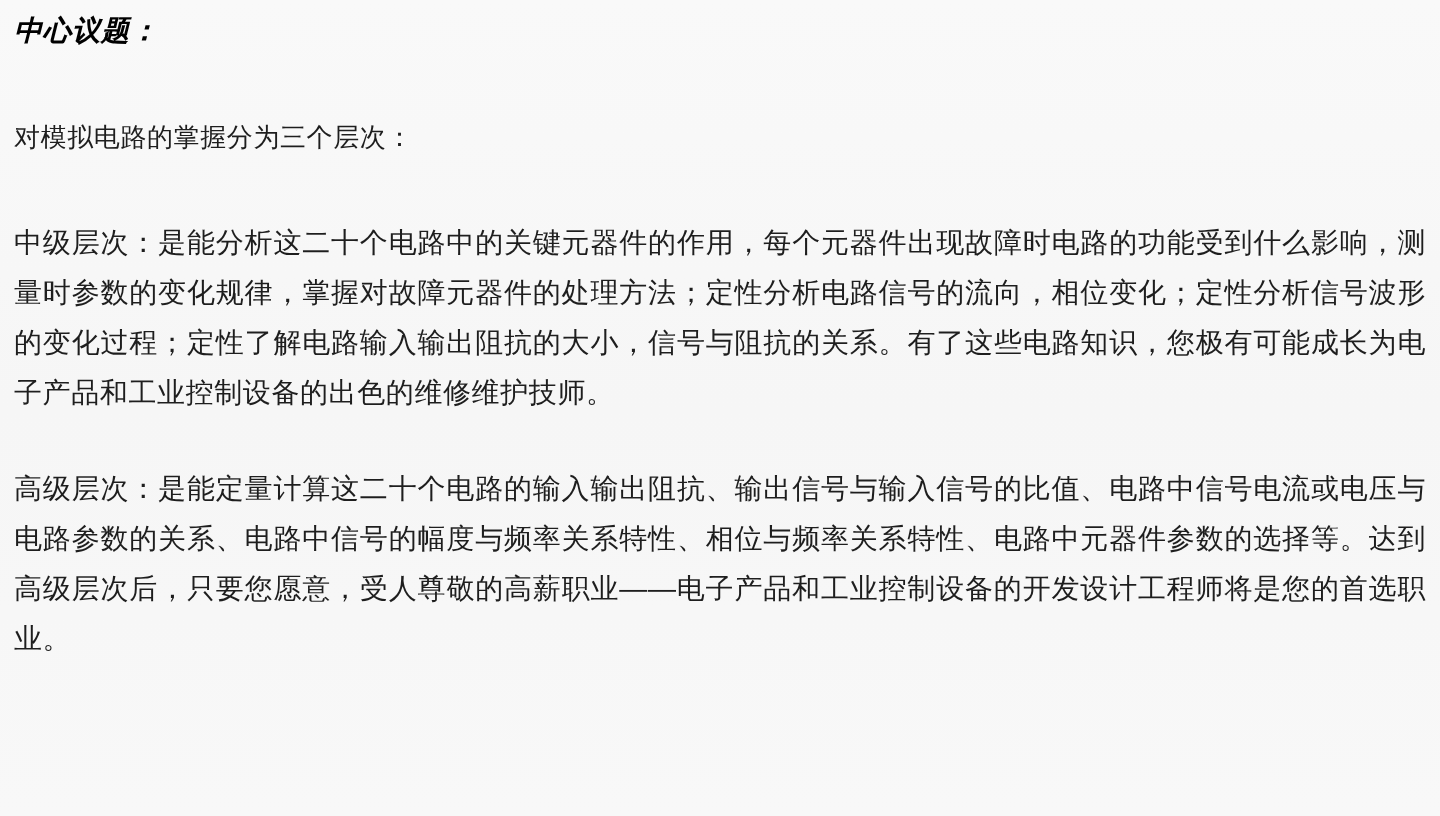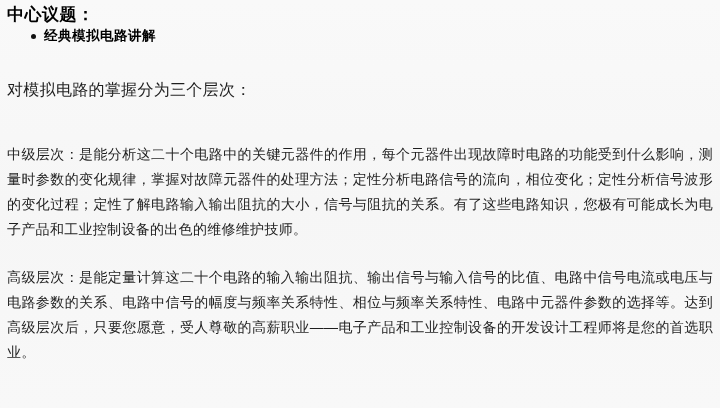--- a/index.html
+++ b/index.html
@@ -15,26 +15,27 @@
     overflow: hidden;
   }
   .doc {
     box-sizing: border-box;
     width: 720px;
     height: 408px;
     padding: 7px 7px 0 7px;
     background: linear-gradient(180deg, #f9f9f9 0%, #f6f6f6 50%, #f8f8f8 100%);
   }
   .doc-title {
-    font-size: 17px;
+    font-size: 14px;
     font-weight: bold;
     color: #000000;
     line-height: 16px;
     margin: 0 0 5px 0;
     letter-spacing: 0.5px;
+    font-style: italic;
   }
   .agenda-list {
     list-style: none;
     margin: 0;
     padding: 0 0 0 24px;
   }
   .agenda-item {
     display: flex;
     align-items: center;
     font-size: 13.5px;
@@ -47,48 +48,42 @@
     display: inline-block;
     width: 5px;
     height: 5px;
     border-radius: 50%;
     background: #111111;
     margin-right: 8px;
     flex: 0 0 auto;
   }
   .intro {
     margin: 33px 0 0 0;
-    font-size: 16px;
+    font-size: 13px;
     line-height: 25px;
     letter-spacing: 0.3px;
   }
   .para {
     margin: 22px 0 0 0;
     font-size: 14px;
     line-height: 25px;
     text-align: justify;
     word-break: break-all;
     letter-spacing: 0.3px;
   }
-  .para.mid { margin-top: 40px; }
+  .para.mid { margin-top: 28px; }
   .para.last { margin-top: 23px; }
 </style>
 </head>
 <body>
 
 <div class="doc">
 
   <h1 class="doc-title">中心议题：</h1>
 
-  <ul class="agenda-list">
-    <li class="agenda-item">
-      <span class="bullet-dot"></span>
-      <span>经典模拟电路讲解</span>
-    </li>
-  </ul>
 
   <p class="intro">对模拟电路的掌握分为三个层次：</p>
 
 
   <p class="para mid">中级层次：是能分析这二十个电路中的关键元器件的作用，每个元器件出现故障时电路的功能受到什么影响，测量时参数的变化规律，掌握对故障元器件的处理方法；定性分析电路信号的流向，相位变化；定性分析信号波形的变化过程；定性了解电路输入输出阻抗的大小，信号与阻抗的关系。有了这些电路知识，您极有可能成长为电子产品和工业控制设备的出色的维修维护技师。</p>
 
   <p class="para last">高级层次：是能定量计算这二十个电路的输入输出阻抗、输出信号与输入信号的比值、电路中信号电流或电压与电路参数的关系、电路中信号的幅度与频率关系特性、相位与频率关系特性、电路中元器件参数的选择等。达到高级层次后，只要您愿意，受人尊敬的高薪职业——电子产品和工业控制设备的开发设计工程师将是您的首选职业。</p>
 
 </div>
 

